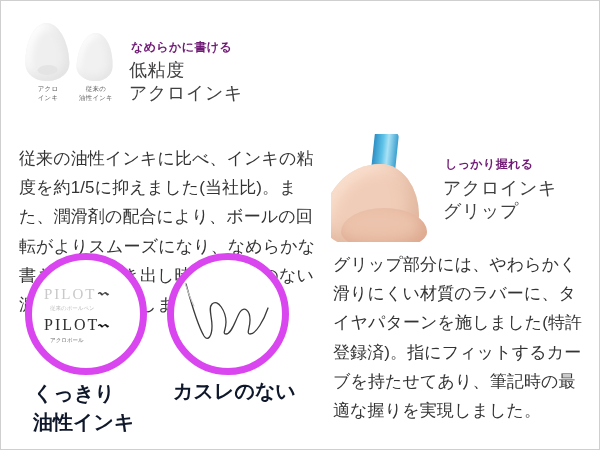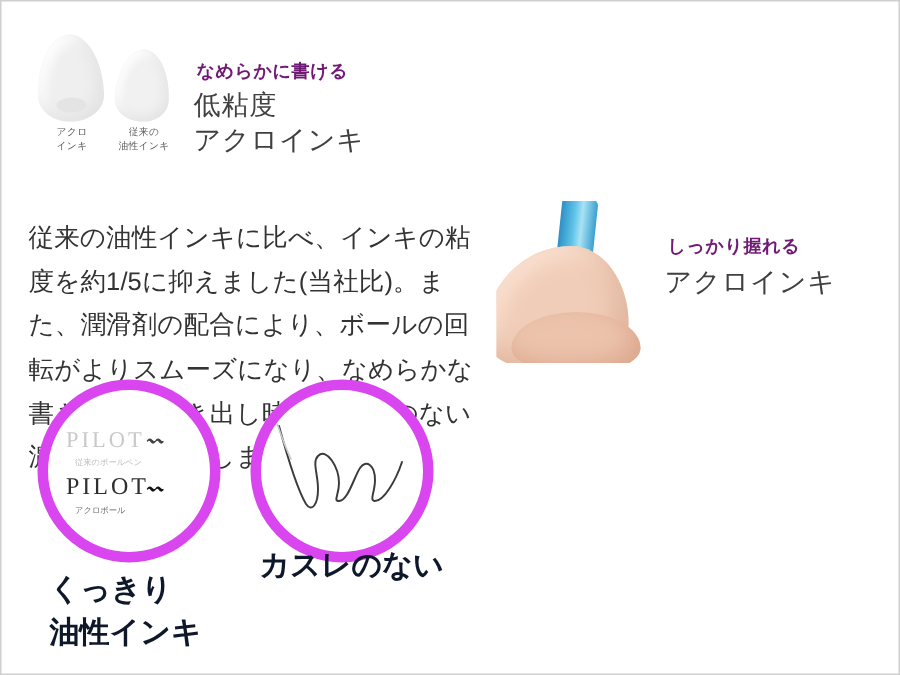--- a/index.html
+++ b/index.html
@@ -225,21 +225,21 @@
 
   .cap-main {
     position: absolute;
     font-size: 20px;
     font-weight: bold;
     color: #0f172a;
     line-height: 1.45;
     text-align: left;
   }
   #cap-1 { left: 32px; top: 378px; width: 120px; }
-  #cap-2 { left: 172px; top: 362px; width: 130px; }
+  #cap-2 { left: 172px; top: 376px; width: 130px; }
 </style>
 </head>
 <body>
 
 <div id="page">
 
   <div class="drops">
     <div class="drop big"></div>
     <div class="drop small"></div>
     <div class="drop-label l1">
@@ -262,21 +262,23 @@
   <div class="pen-photo">
     <div class="pen-body"></div>
     <div class="pen-tip"></div>
     <div class="finger"></div>
     <div class="finger2"></div>
   </div>
 
   <div class="head-sub" id="s2-sub">しっかり握れる</div>
   <div class="head-main" id="s2-main">
     <div>アクロインキ</div>
-  </div>
+    <div>グリップ</div>
+  </div>
+  <div class="body-text" id="s2-body">グリップ部分には、やわらかく滑りにくい材質のラバーに、タイヤパターンを施しました(特許登録済)。指にフィットするカーブを持たせてあり、筆記時の最適な握りを実現しました。</div>
 
   <div class="circle" id="circle-1">
     <div class="pilot-faint">PILOT</div>
     <div class="squiggle-mini" style="left:66px; top:24px;">〰</div>
     <div class="pilot-faint-note">従来のボールペン</div>
     <div class="pilot-dark">PILOT</div>
     <div class="squiggle-mini" style="left:66px; top:56px; color:#111;">〰</div>
     <div class="pilot-dark-note">アクロボール</div>
   </div>
 

